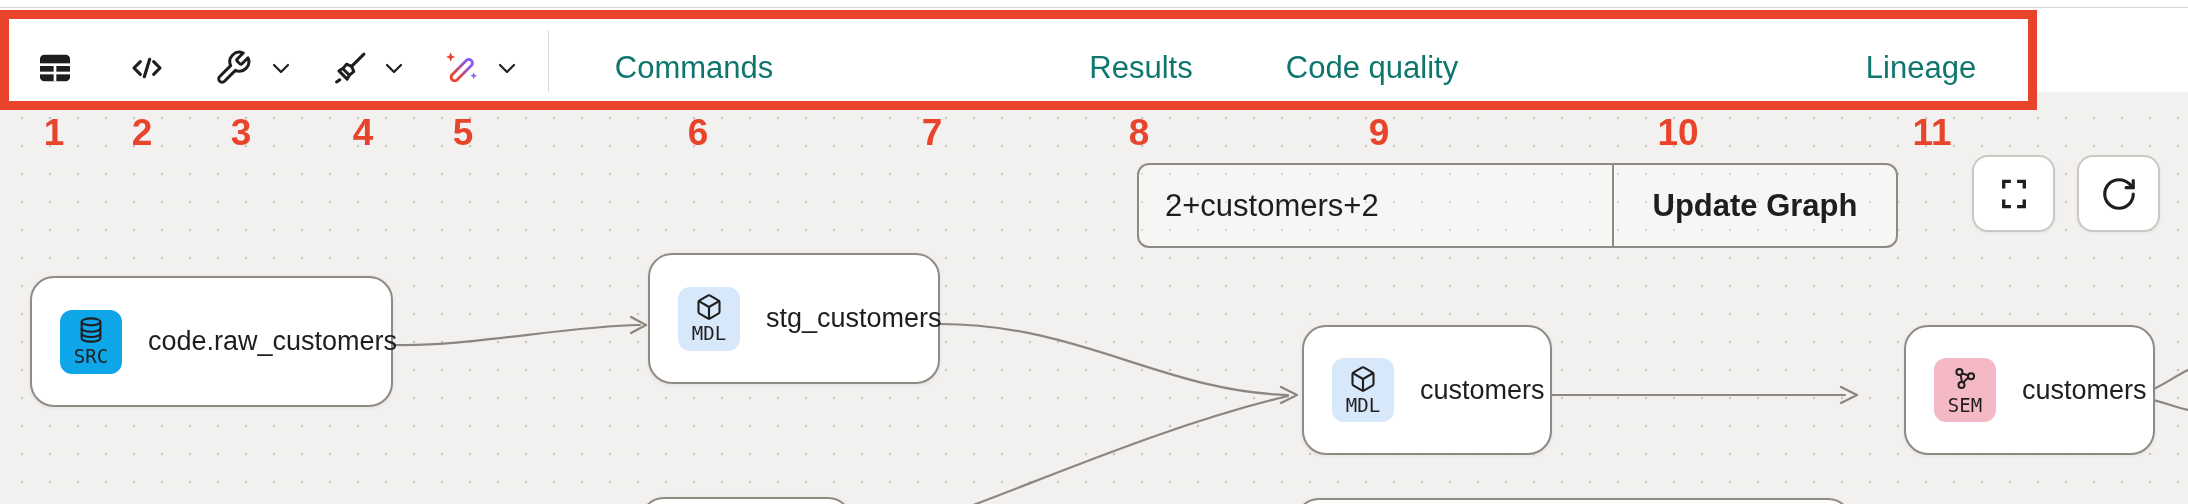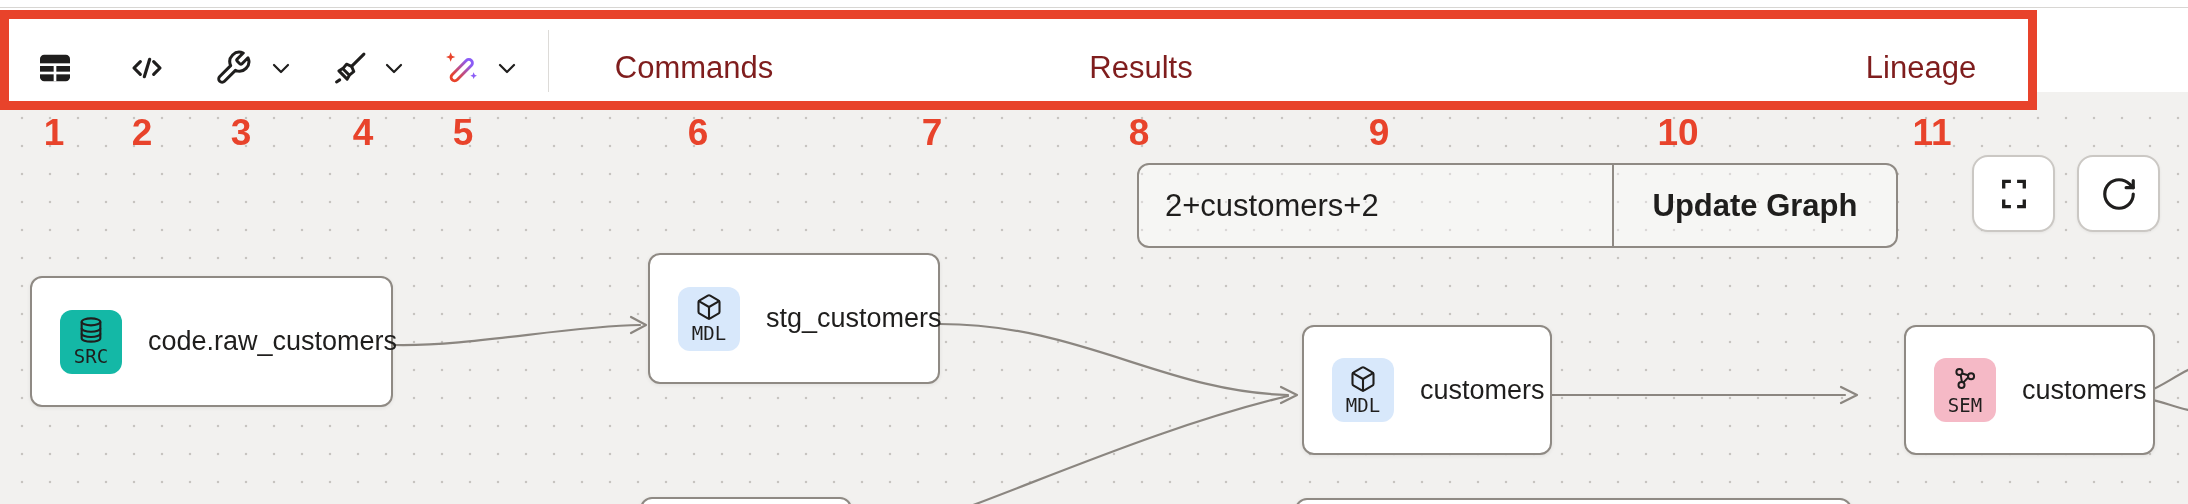--- a/index.html
+++ b/index.html
@@ -10,21 +10,21 @@
   
   #top-white { left:0; top:0; width:2188px; height:92px; background:#ffffff; }
   #top-hairline { left:0; top:7px; width:2188px; height:1px; background:#d8d6d3; }
   #annotation-box { left:0; top:10px; width:2037px; height:100px; background:#ffffff;
                     border:9px solid #e8432b; }
   #toolbar { left:0; top:10px; width:2037px; height:100px; }
   .tool-ic { position:absolute; top:58px; transform:translate(-50%,-50%); cursor:pointer; line-height:0; }
   .chev { position:absolute; top:58px; transform:translate(-50%,-50%); line-height:0; }
   #toolbar-divider { left:548px; top:20px; width:1px; height:62px; background:#dddbd8; }
   .tab { position:absolute; top:58px; transform:translate(-50%,-50%); font-size:31px;
-         color:#7f1d1d; white-space:nowrap; cursor:pointer; }
+         color:#0f766e; white-space:nowrap; cursor:pointer; }
 
   
   #canvas { left:0; top:92px; width:2188px; height:412px;
             background-color:#f2f1ef;
             background-image:radial-gradient(#c7c4c0 1.4px, transparent 1.6px);
             background-size:28px 28px; background-position:8px 12px; }
   .num { position:absolute; top:112px; transform:translateX(-50%); color:#e8432b;
          font-size:37px; font-weight:700; }
 
   #edge-layer { left:0; top:0; width:2188px; height:504px; pointer-events:none; }
@@ -39,29 +39,29 @@
   #filter-bar .vdiv { width:2px; background:#8f8a84; }
   #update-graph-btn { flex:1; display:flex; align-items:center; justify-content:center;
                       font-size:31px; font-weight:700; color:#1f1e1d; cursor:pointer; }
 
   .sq-btn { position:absolute; width:83px; height:77px; background:#ffffff;
             border:2px solid #cbc8c4; border-radius:16px; display:flex;
             align-items:center; justify-content:center; cursor:pointer;
             box-shadow:0 1px 3px rgba(0,0,0,0.06); }
 
   
-  .node { position:absolute; background:#ffffff; border:2px solid #8f8a84; border-radius:12px;
+  .node { position:absolute; background:#ffffff; border:2px solid #8f8a84; border-radius:24px;
           display:flex; align-items:center; padding-left:28px; gap:26px; cursor:pointer;
           box-shadow:0 1px 4px rgba(0,0,0,0.07); z-index:2; }
   .badge { width:62px; height:64px; border-radius:12px; display:flex; flex-direction:column;
            align-items:center; justify-content:center; flex:0 0 auto; }
   .badge svg { display:block; }
   .badge-label { font-family:"DejaVu Sans Mono", monospace; font-size:19px; color:#1f1e1d;
                  margin-top:1px; letter-spacing:0px; }
-  .badge-src { background:#14b8a6; }
+  .badge-src { background:#0ea5e9; }
   .badge-mdl { background:#d8e8fb; }
   .badge-sem { background:#f5b9c6; }
   .node-label { font-size:27px; color:#1f1e1d; white-space:nowrap; }
 </style>
 </head>
 <body>
 
 <div id="top-white" class="abs"></div>
 <div id="top-hairline" class="abs"></div>
 
@@ -164,20 +164,21 @@
   <span class="chev" style="left:507px">
     <svg width="24" height="24" viewBox="0 0 24 24" fill="none" stroke="#1f1e1d" stroke-width="2.2" stroke-linecap="round" stroke-linejoin="round">
         <polyline points="5,9 12,16 19,9"></polyline>
       </svg>
   </span>
 
   <div id="toolbar-divider" class="abs"></div>
 
   <span class="tab" style="left:694px">Commands</span>
   <span class="tab" style="left:1141px">Results</span>
+  <span class="tab" style="left:1372px">Code quality</span>
   <span class="tab" style="left:1921px">Lineage</span>
 </div>
 
 <div id="filter-bar" class="abs">
   <input id="filter-input" type="text" value="2+customers+2" style="">
   <div class="vdiv"></div>
   <div id="update-graph-btn">Update Graph</div>
 </div>
 
 <div class="sq-btn" style="left:1972px; top:155px;">

